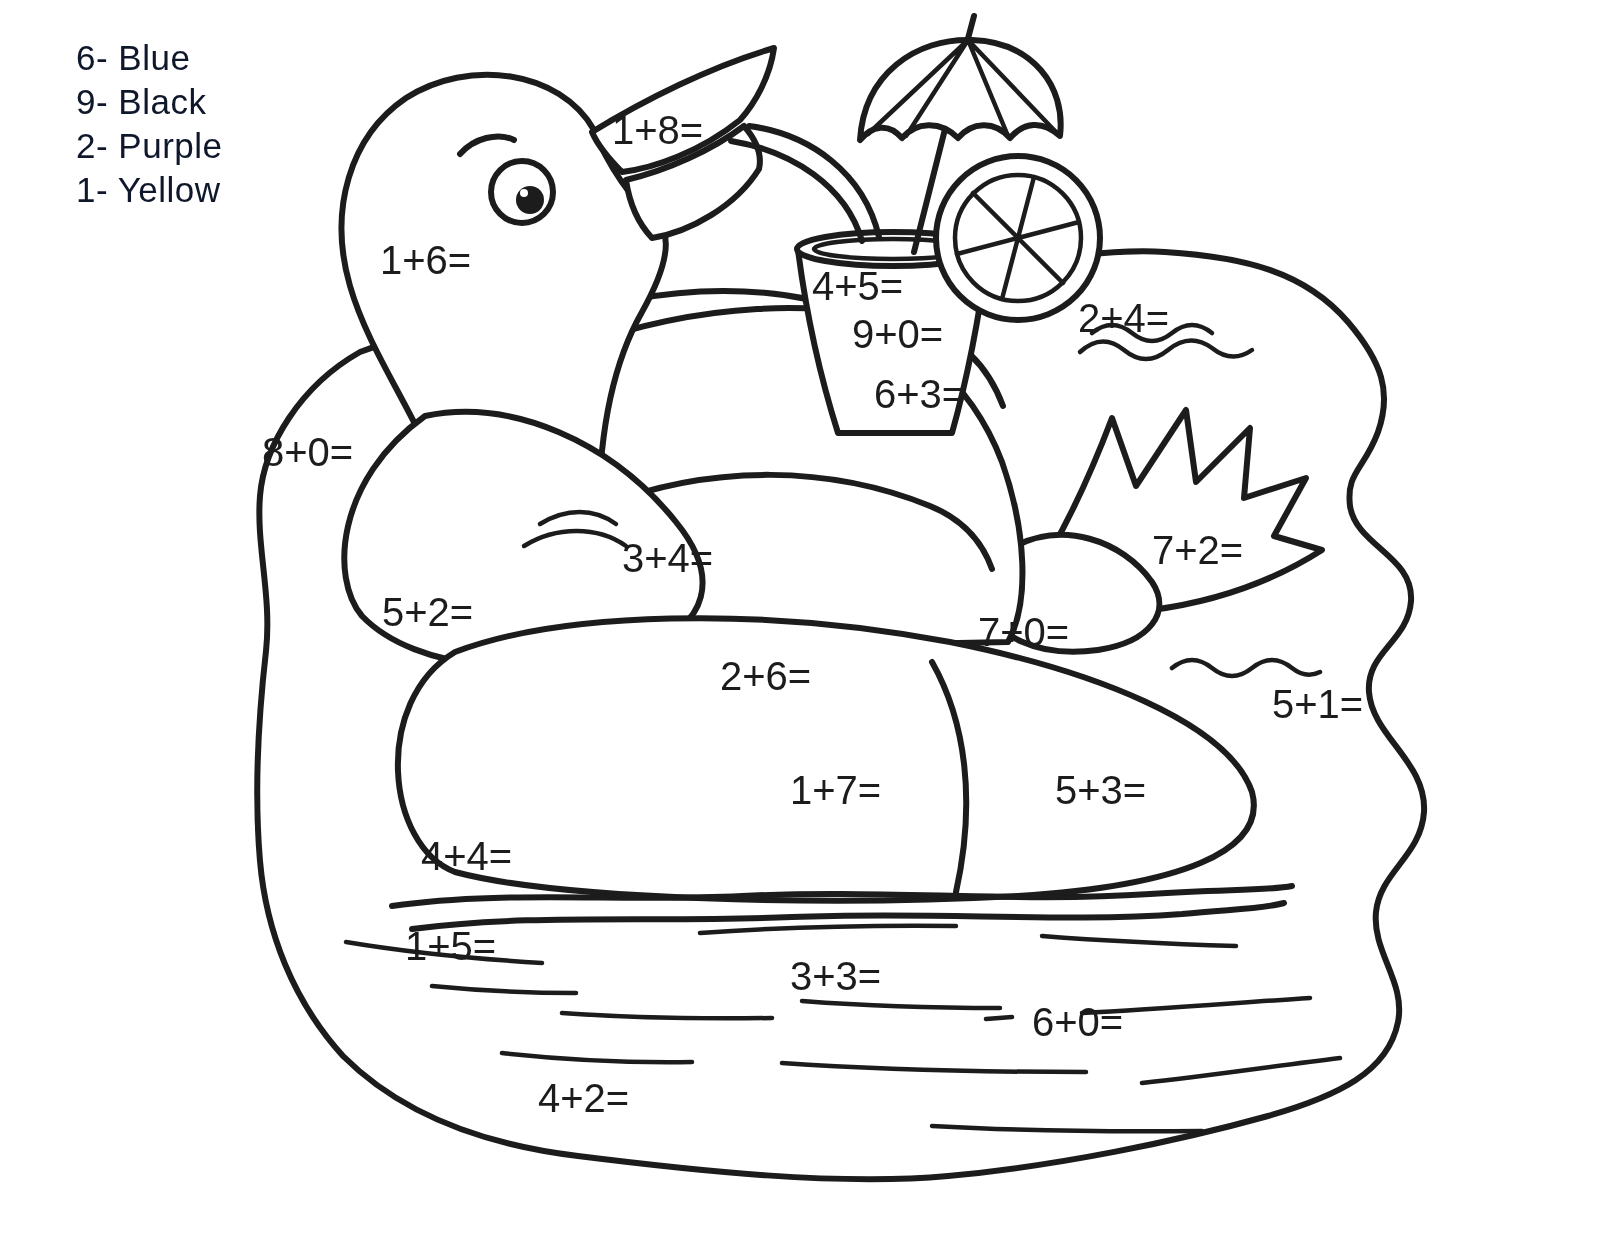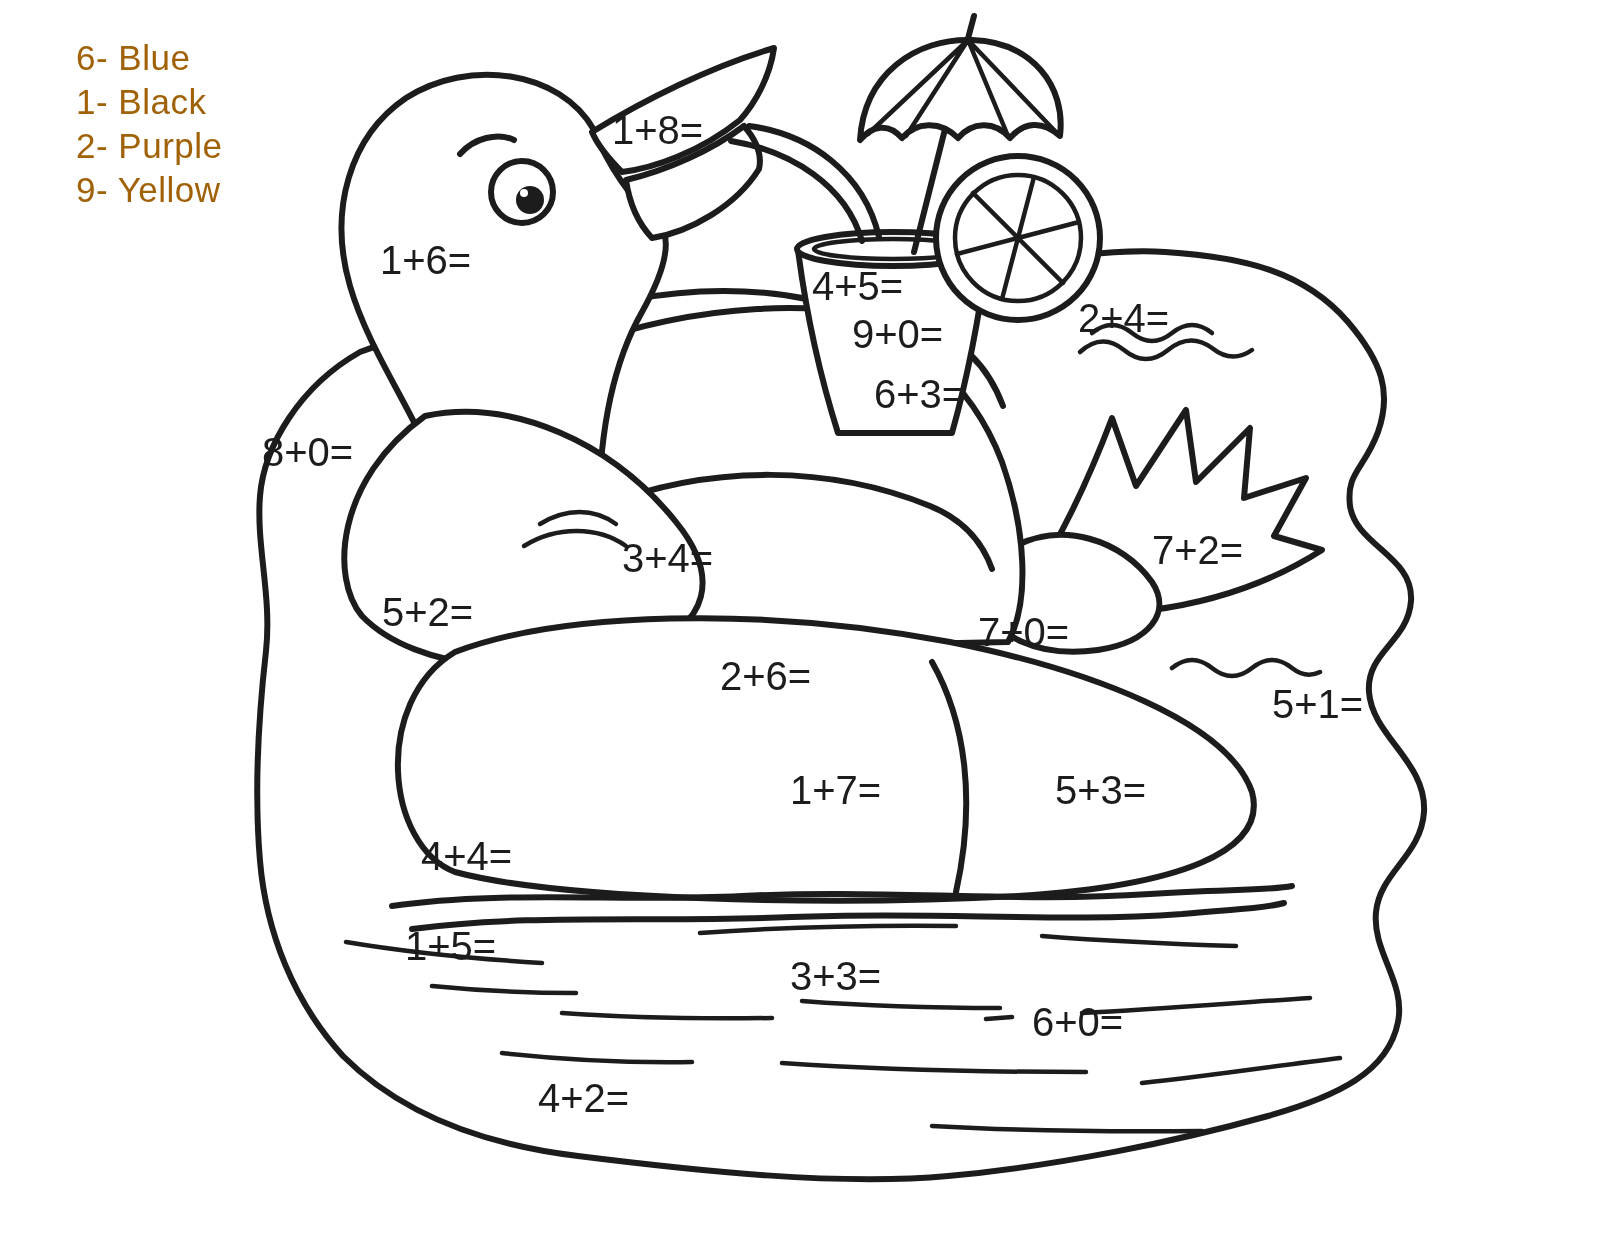--- a/index.html
+++ b/index.html
@@ -1,36 +1,36 @@
 <!DOCTYPE html>
 <html><head>
 <meta charset="utf-8">
 <style>
   html,body{margin:0;padding:0;background:#ffffff;}
   .page{position:relative;width:1600px;height:1236px;background:#ffffff;overflow:hidden;
         font-family:"Liberation Sans",sans-serif;}
   .color-key{position:absolute;left:76px;top:40px;display:flex;flex-direction:column;gap:9px;}
-  .color-key .key-item{font-size:35px;line-height:1.0;color:#a16207;letter-spacing:0.5px;}
+  .color-key .key-item{font-size:35px;line-height:1.0;color:#0f172a;letter-spacing:0.5px;}
   svg.art{position:absolute;left:0;top:0;}
   .ln{fill:none;stroke:#1c1c1c;stroke-width:6;stroke-linecap:round;stroke-linejoin:round;}
   .thin{fill:none;stroke:#1c1c1c;stroke-width:4.5;stroke-linecap:round;stroke-linejoin:round;}
   .wh{fill:#ffffff;stroke:#1c1c1c;stroke-width:6;stroke-linecap:round;stroke-linejoin:round;}
   .ink{fill:#1c1c1c;stroke:none;}
   .lbl{font-family:"Liberation Sans",sans-serif;font-size:40px;fill:#1c1c1c;}
 </style>
 </head>
 <body>
 
 <div class="page">
 
   <div class="color-key">
     <div class="key-item">6- Blue</div>
-    <div class="key-item">1- Black</div>
+    <div class="key-item">9- Black</div>
     <div class="key-item">2- Purple</div>
-    <div class="key-item">9- Yellow</div>
+    <div class="key-item">1- Yellow</div>
   </div>
 
   <svg class="art" width="1600" height="1236" viewBox="0 0 1600 1236">
 
     <g>
       <path class="wh" d="M 360 352
         C 450 318 540 322 640 318 C 760 313 850 292 950 276
         C 1030 263 1100 248 1165 252 C 1245 257 1305 272 1348 322
         C 1382 362 1392 392 1378 432 C 1364 470 1346 472 1350 506
         C 1356 546 1414 556 1411 601 C 1408 642 1366 652 1369 692

